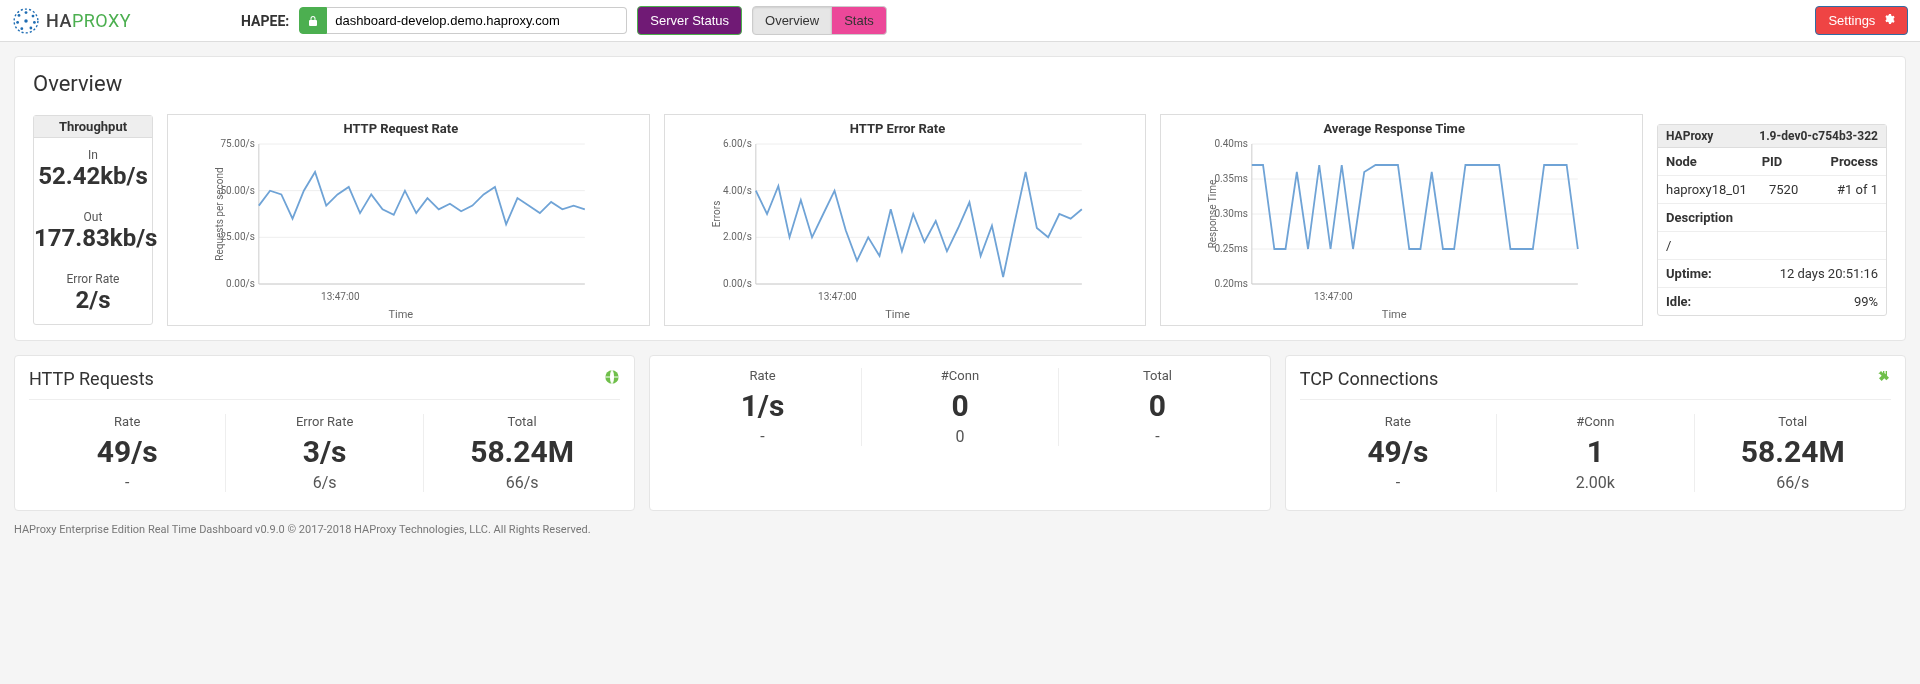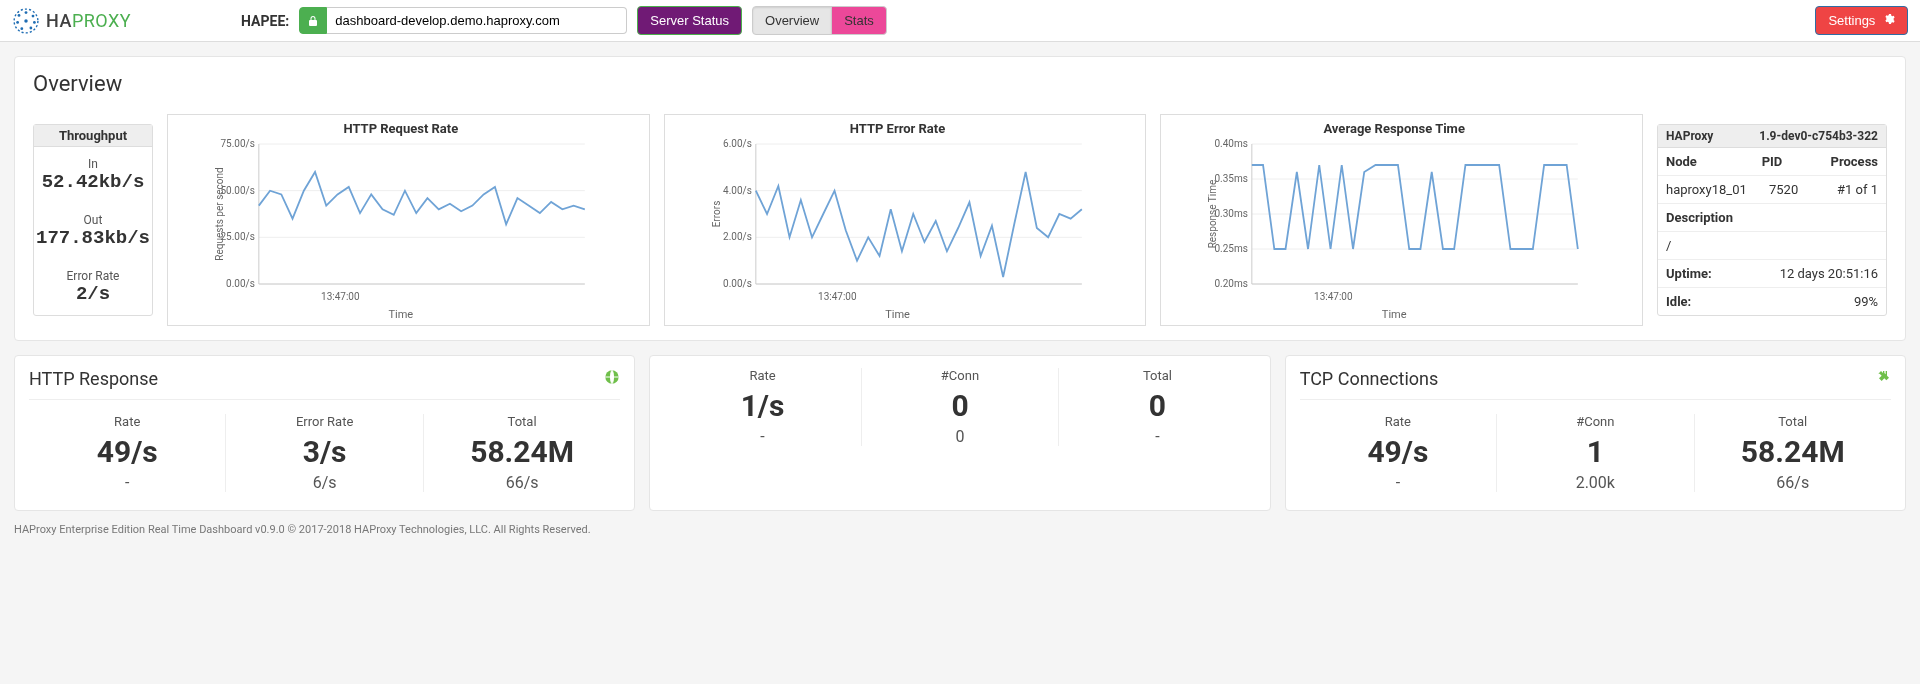--- a/index.html
+++ b/index.html
@@ -67,21 +67,21 @@
   .throughput {
     border:1px solid #ddd; border-radius:3px; width:120px;
     text-align:center;
     display:flex; flex-direction:column;
   }
   .throughput-header {
     background:#eee; border-bottom:1px solid #ddd;
     font-weight:bold; font-size:13px; padding:3px 0;
   }
   .tp-label { font-size:12px; color:#555; margin-top:10px;}
-  .tp-value { font-size:19px; font-weight:bold; padding-bottom:10px;font-family:Liberation Mono, monospace;}
+  .tp-value { font-size:24px; font-weight:bold; padding-bottom:10px;}
   .chart-box {
     border:1px solid #ddd; border-radius:0; flex:1;
     position:relative; min-height:210px;
     padding:6px 21px 4px 6px;
   }
   .chart-title { text-align:center; font-weight:bold; font-size:13px; margin-bottom:2px;}
   .chart-svg { width:100%; height:170px; display:block;}
   .ytick { font-size:10px; fill:#666; }
   .axis-label { font-size:10px; fill:#666; }
   .series { fill:none; stroke:#6fa3d6; stroke-width:1.8; }
@@ -278,21 +278,21 @@
           <b class="info-col">Idle:</b>
           <span class="info-col right">99%</span>
         </div>
       </div>
     </div>
   </div>
 
   <div class="stats-row">
     <div class="stat-card">
       <div class="stat-card-header">
-        <h3>HTTP Response</h3>
+        <h3>HTTP Requests</h3>
         <span><svg class="icon-colored" viewBox="0 0 24 24" fill="#6fbf4a">
               <circle cx="12" cy="12" r="10"></circle>
               <path fill="#fff" d="M2 12h20M12 2c3 3 3 17 0 20M12 2c-3 3-3 17 0 20" stroke="#fff" stroke-width="1.5"></path>
             </svg></span>
       </div>
       <div class="metrics">
           <div class="metric">
             <div class="metric-label">Rate</div>
             <div class="metric-value">49/s</div>
             <div class="metric-sub">-</div>

